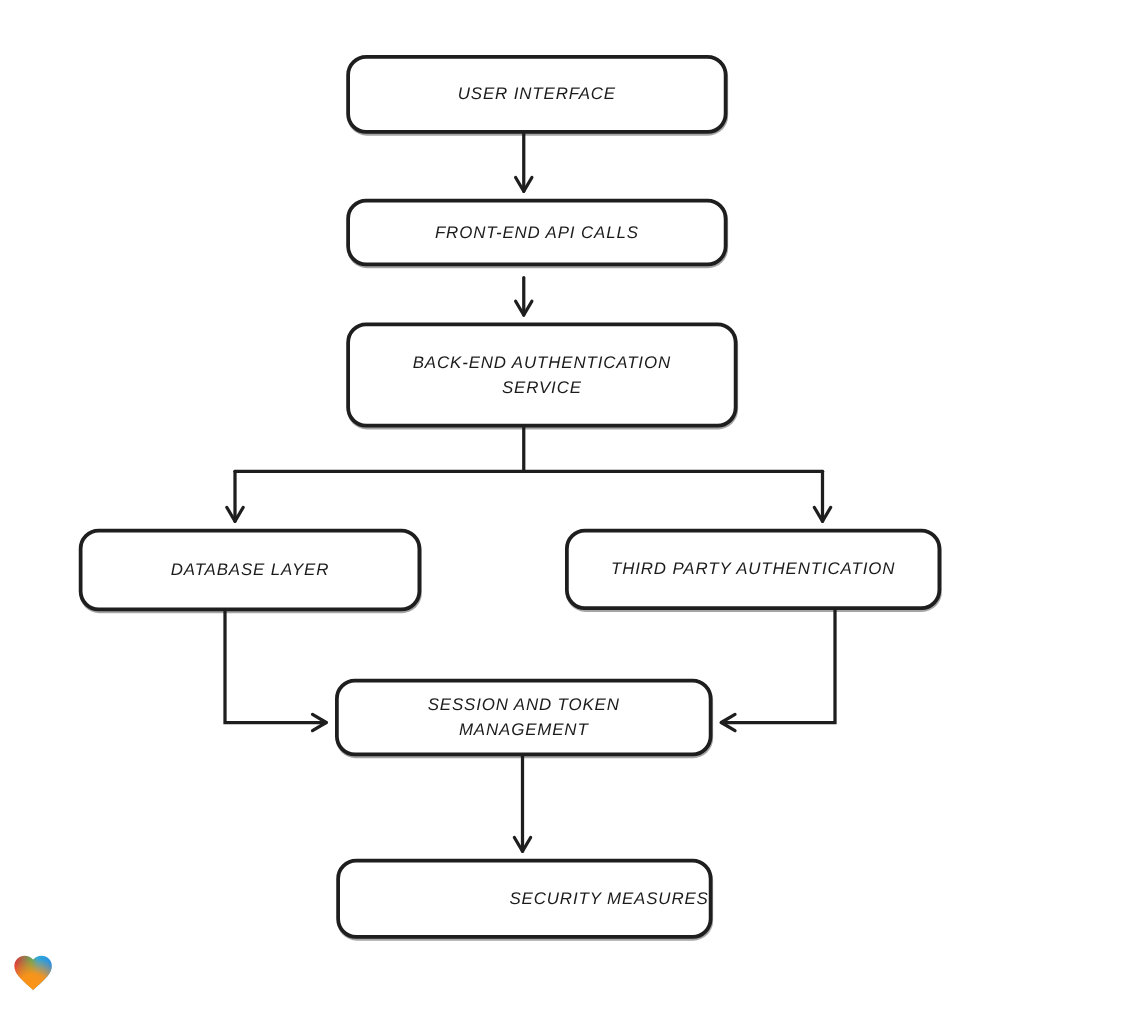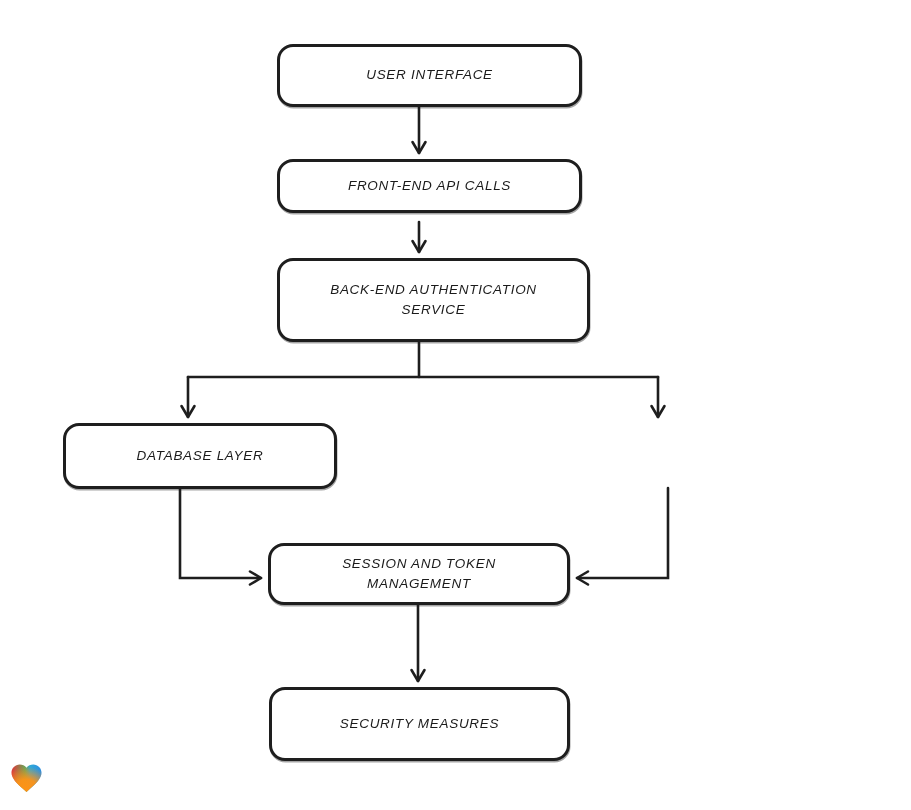--- a/index.html
+++ b/index.html
@@ -103,27 +103,30 @@
 
   <div class="node" style="left:277px; top:258px; width:313px; height:84px;">
     <span class="node-label">BACK-END AUTHENTICATION
 SERVICE</span>
   </div>
 
   <div class="node" style="left:63px; top:423px; width:274px; height:66px;">
     <span class="node-label">DATABASE LAYER</span>
   </div>
 
+  <div class="node" style="left:452px; top:423px; width:301px; height:65px;">
+    <span class="node-label">THIRD PARTY AUTHENTICATION</span>
+  </div>
 
   <div class="node" style="left:268px; top:543px; width:302px; height:62px;align-items:center;">
     <span class="node-label">SESSION AND TOKEN
 MANAGEMENT</span>
   </div>
 
-  <div class="node" style="left:269px; top:687px; width:301px; height:74px;">
+  <div class="node" style="left:269px; top:687px; width:301px; height:64px;justify-content:flex-end;">
     <span class="node-label">SECURITY MEASURES</span>
   </div>
 
   <div class="heart-badge">
     <svg width="37" height="36" viewBox="0 0 24 24">
       <defs>
         <linearGradient id="heart-top" x1="0" y1="0" x2="1" y2="0">
           <stop offset="0" stop-color="#e23639"></stop>
           <stop offset="0.45" stop-color="#6aa657"></stop>
           <stop offset="0.62" stop-color="#2fa9d8"></stop>

